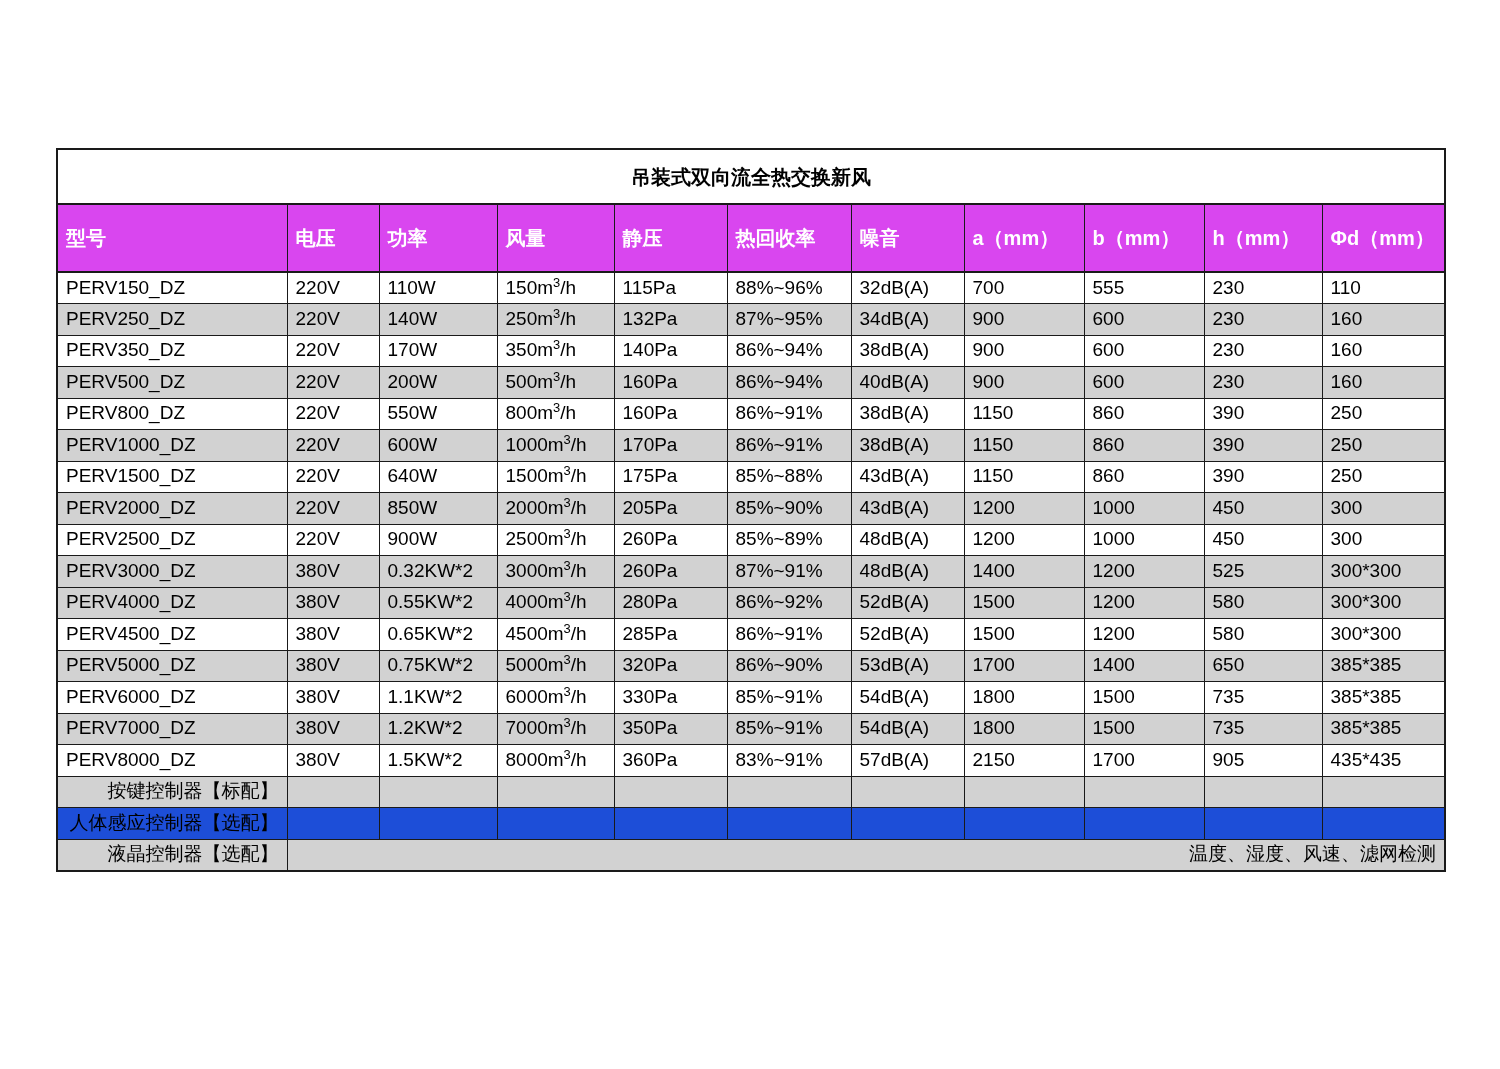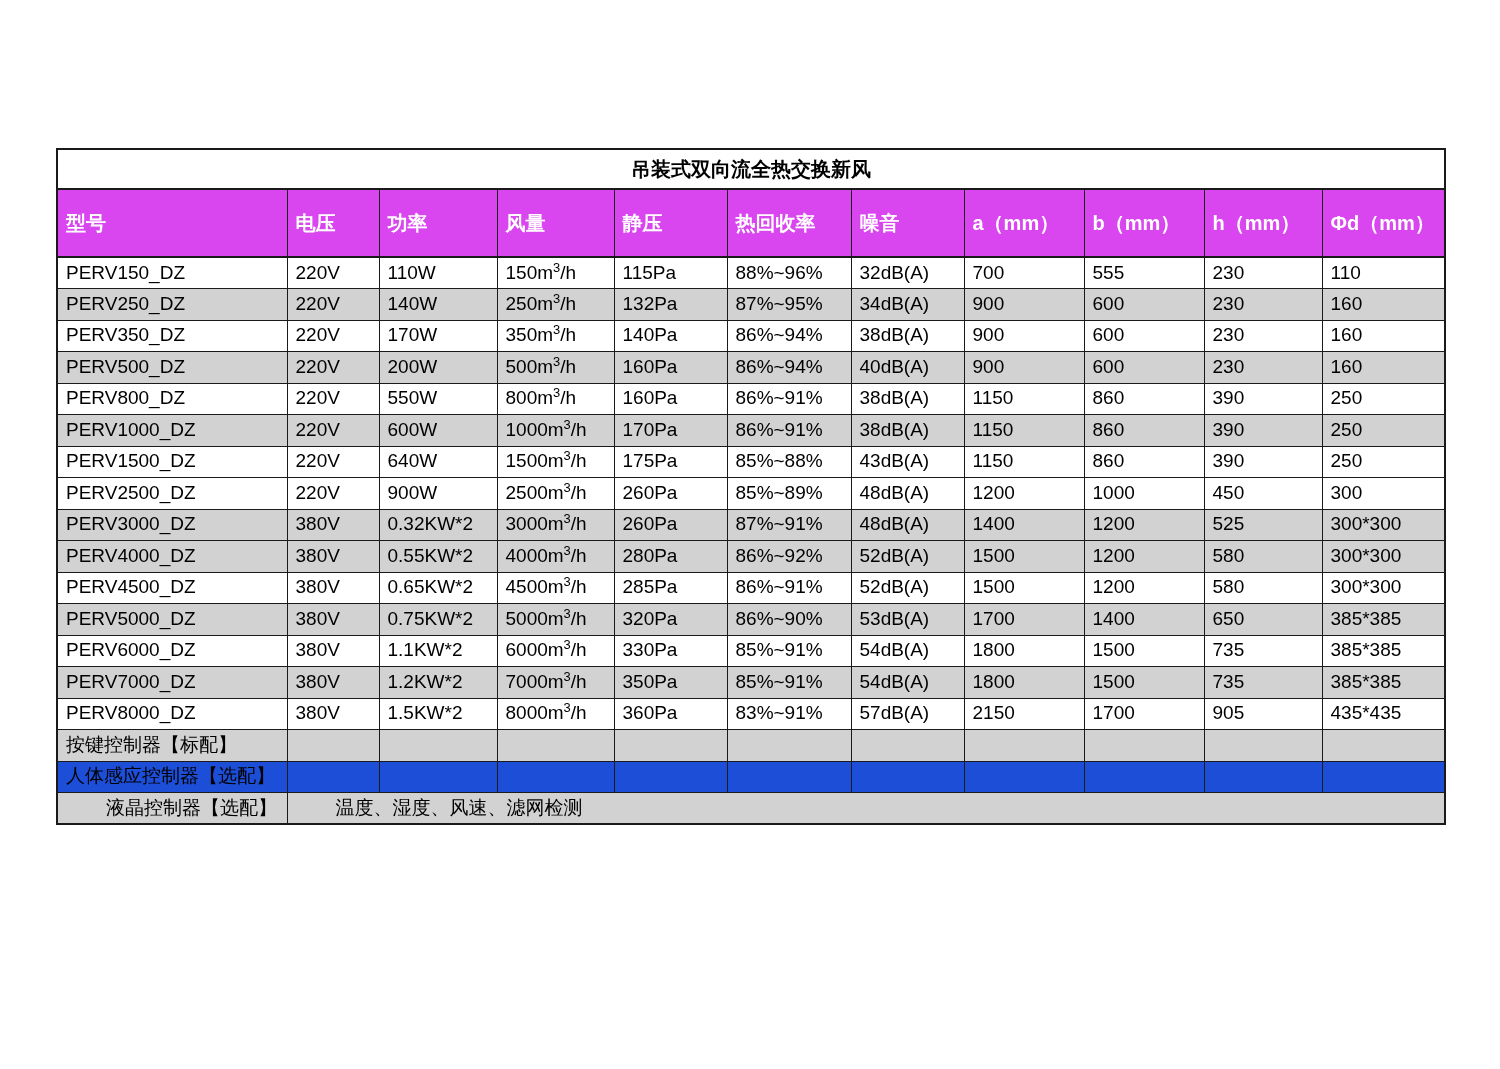--- a/index.html
+++ b/index.html
@@ -39,21 +39,21 @@
     text-align: left;
     vertical-align: middle;
     height: 31px;
     box-sizing: border-box;
     white-space: nowrap;
     overflow: hidden;
   }
 
   
   tr.title-row td {
-    height: 40px;
+    height: 55px;
     background: #ffffff;
     text-align: center;
     font-weight: bold;
     font-size: 20px;
     border-bottom: 2px solid #1a1a1a;
   }
 
   
   tr.head-row td {
     background: #d946ef;
@@ -65,21 +65,21 @@
     border-top: 2px solid #1a1a1a;
     border-bottom: 2px solid #1a1a1a;
   }
 
   
   tr.data-row td { height: 31.5px; }
   tr.data-row.shade td { background: #d2d2d2; }
   tr.data-row.plain td { background: #ffffff; }
 
   
-  tr.ctrl-row td { height: 31.5px; }
+  tr.ctrl-row td { height: 31.5px; text-align: right; }
   tr.ctrl-row.shade td { background: #d2d2d2; }
   tr.ctrl-row.plain td { background: #1d4ed8; }
   td.ctrl-label { font-size: 19px; }
   td.merged-note {
     text-align: center;
     font-size: 19px;
   }
   tr.last-row td { border-bottom: 2px solid #1a1a1a; padding-left: 48px; }
 
   sup {
@@ -220,20 +220,33 @@
           <td>640W</td>
           <td>1500m<sup>3</sup>/h</td>
           <td>175Pa</td>
           <td>85%~88%</td>
           <td>43dB(A)</td>
           <td>1150</td>
           <td>860</td>
           <td>390</td>
           <td>250</td>
         </tr>
+        <tr class="data-row shade">
+          <td>PERV2000_DZ</td>
+          <td>220V</td>
+          <td>850W</td>
+          <td>2000m<sup>3</sup>/h</td>
+          <td>205Pa</td>
+          <td>85%~90%</td>
+          <td>43dB(A)</td>
+          <td>1200</td>
+          <td>1000</td>
+          <td>450</td>
+          <td>300</td>
+        </tr>
         <tr class="data-row plain">
           <td>PERV2500_DZ</td>
           <td>220V</td>
           <td>900W</td>
           <td>2500m<sup>3</sup>/h</td>
           <td>260Pa</td>
           <td>85%~89%</td>
           <td>48dB(A)</td>
           <td>1200</td>
           <td>1000</td>

